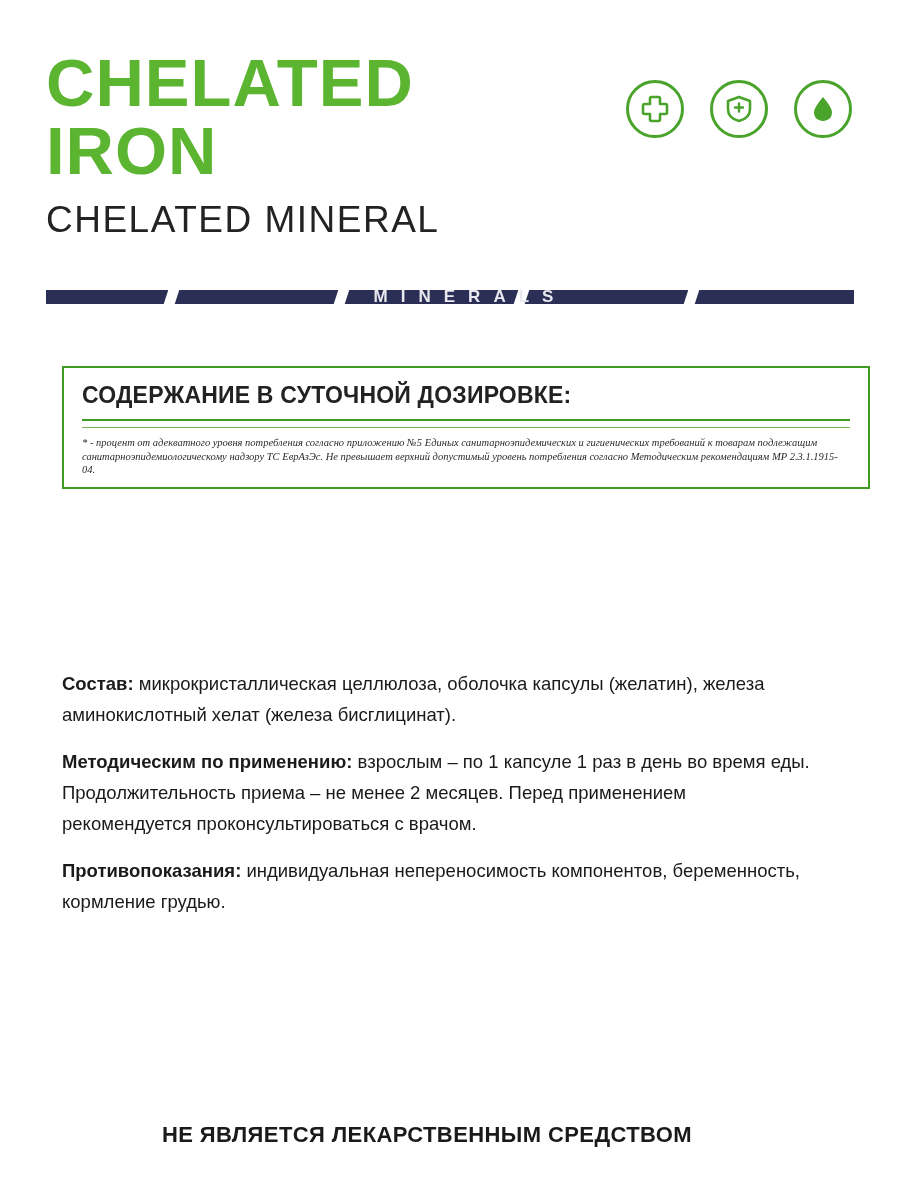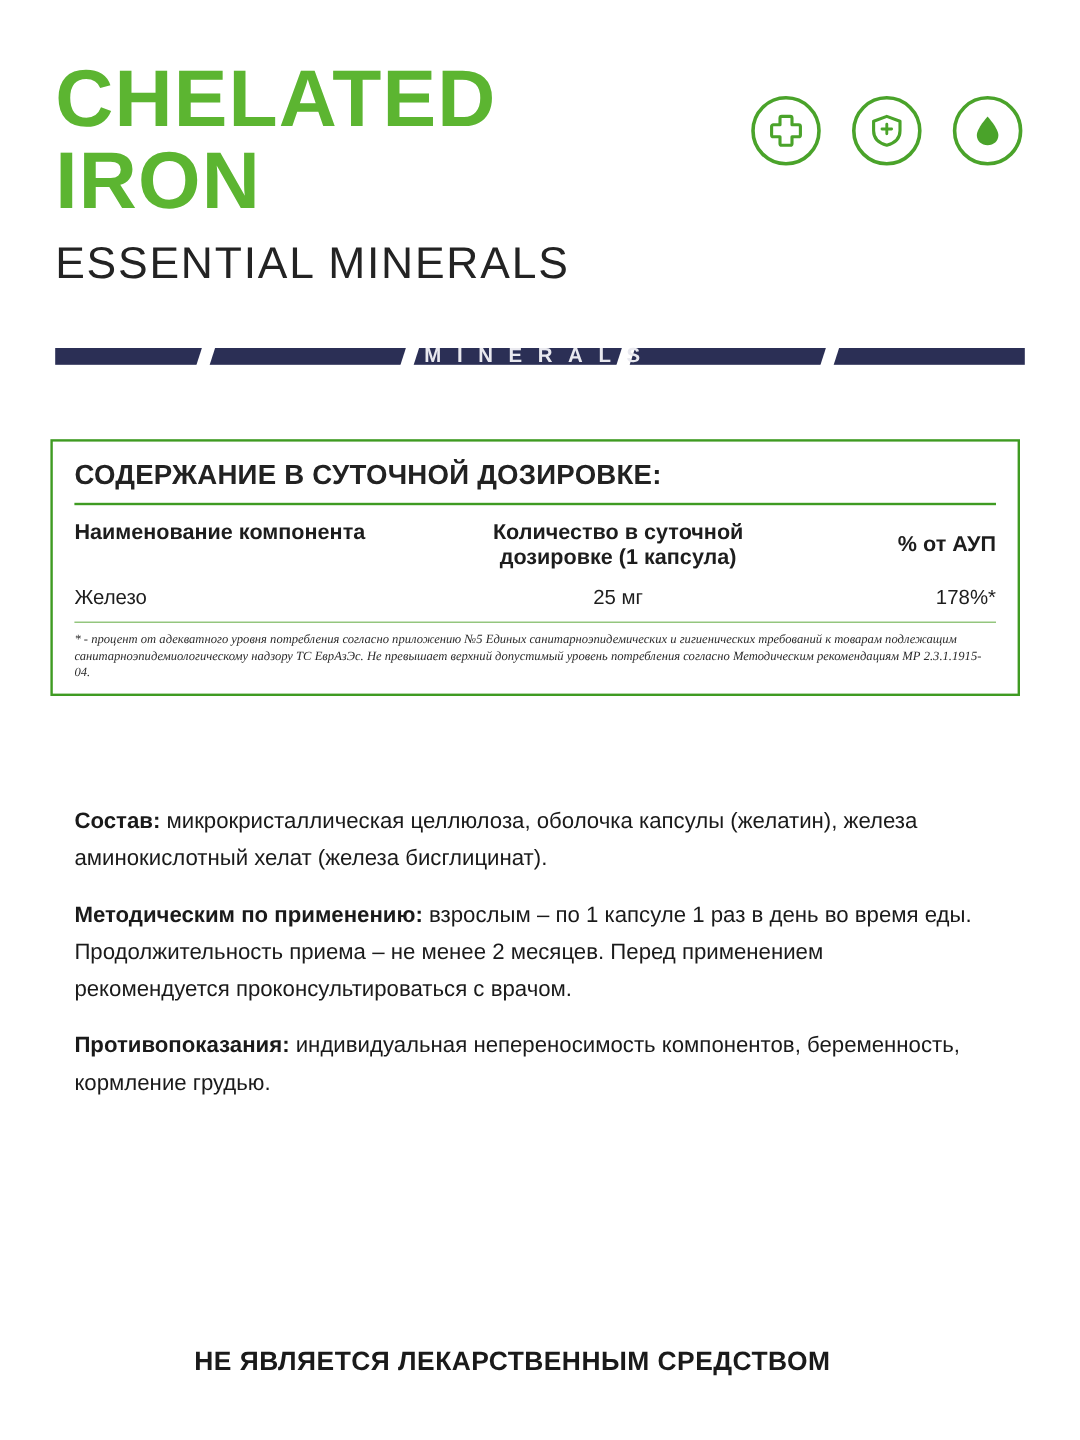--- a/index.html
+++ b/index.html
@@ -97,34 +97,35 @@
     left: 0;
     top: 0;
     width: 100%;
     text-align: center;
     font-family: "Liberation Sans", sans-serif;
     font-weight: bold;
     font-size: 17px;
     letter-spacing: 13px;
     color: #e9e9ef;
     line-height: 22px;
+    padding-left: 20px;
   }
   .strip-notch {
     position: absolute;
     top: 2px;
     width: 11px;
     height: 18px;
     background: #ffffff;
     transform: skewX(-18deg);
   }
 
   
   .panel {
     position: absolute;
-    left: 42px;
+    left: 62px;
     top: 366px;
     width: 808px;
     box-sizing: border-box;
     border: 2px solid #3f9b22;
     padding: 14px 18px 10px 18px;
   }
   .panel-title {
     font-size: 23px;
     font-weight: bold;
     color: #222;
@@ -202,21 +203,21 @@
   }
 </style>
 </head>
 <body>
 
 <div class="header">
 
   <div class="brand-block">
     <div class="brand-line">CHELATED</div>
     <div class="brand-line second">IRON</div>
-    <div class="brand-sub">ESSENTIAL MINERALS</div>
+    <div class="brand-sub">CHELATED MINERAL</div>
   </div>
 
   <div class="icon-row">
     <div class="icon-circle">
       <svg width="30" height="30" viewBox="0 0 30 30" aria-hidden="true">
         <path d="M11.5 3 h7 a1.5 1.5 0 0 1 1.5 1.5 V10 h5.5 a1.5 1.5 0 0 1 1.5 1.5 v7 a1.5 1.5 0 0 1 -1.5 1.5 H20 v5.5 a1.5 1.5 0 0 1 -1.5 1.5 h-7 a1.5 1.5 0 0 1 -1.5 -1.5 V20 H4.5 A1.5 1.5 0 0 1 3 18.5 v-7 A1.5 1.5 0 0 1 4.5 10 H10 V4.5 A1.5 1.5 0 0 1 11.5 3 z" fill="none" stroke="#4aa32a" stroke-width="2.6" stroke-linejoin="round"></path>
       </svg>
     </div>
     <div class="icon-circle">
       <svg width="30" height="30" viewBox="0 0 30 30" aria-hidden="true">
@@ -238,36 +239,20 @@
   <div class="strip-notch" style="left:290px"></div>
   <div class="strip-notch" style="left:470px"></div>
   <div class="strip-notch" style="left:640px"></div>
   <div class="strip-word">MINERALS</div>
 </div>
 
 <div class="panel">
   <div class="panel-title">СОДЕРЖАНИЕ В СУТОЧНОЙ ДОЗИРОВКЕ:</div>
   <div class="rule-green"></div>
 
-  <table class="facts">
-    <thead>
-      <tr>
-        <th class="c1">Наименование компонента</th>
-        <th class="c2">Количество в суточной дозировке (1 капсула)</th>
-        <th class="c3">% от АУП</th>
-      </tr>
-    </thead>
-    <tbody>
-      <tr>
-        <td class="c1">Железо</td>
-        <td class="c2">25 мг</td>
-        <td class="c3">178%*</td>
-      </tr>
-    </tbody>
-  </table>
 
   <div class="rule-thin"></div>
   <div class="footnote">* - процент от адекватного уровня потребления согласно приложению №5 Единых санитарноэпидемических и гигиенических требований к товарам подлежащим санитарноэпидемиологическому надзору ТС ЕврАзЭс. Не превышает верхний допустимый уровень потребления согласно Методическим рекомендациям  МР 2.3.1.1915-04.</div>
 </div>
 
 <div class="body-text">
   <p>
     <span class="lbl">Состав:</span><span> микрокристаллическая целлюлоза, оболочка капсулы (желатин), железа аминокислотный хелат (железа бисглицинат).</span>
   </p>
   <p>

